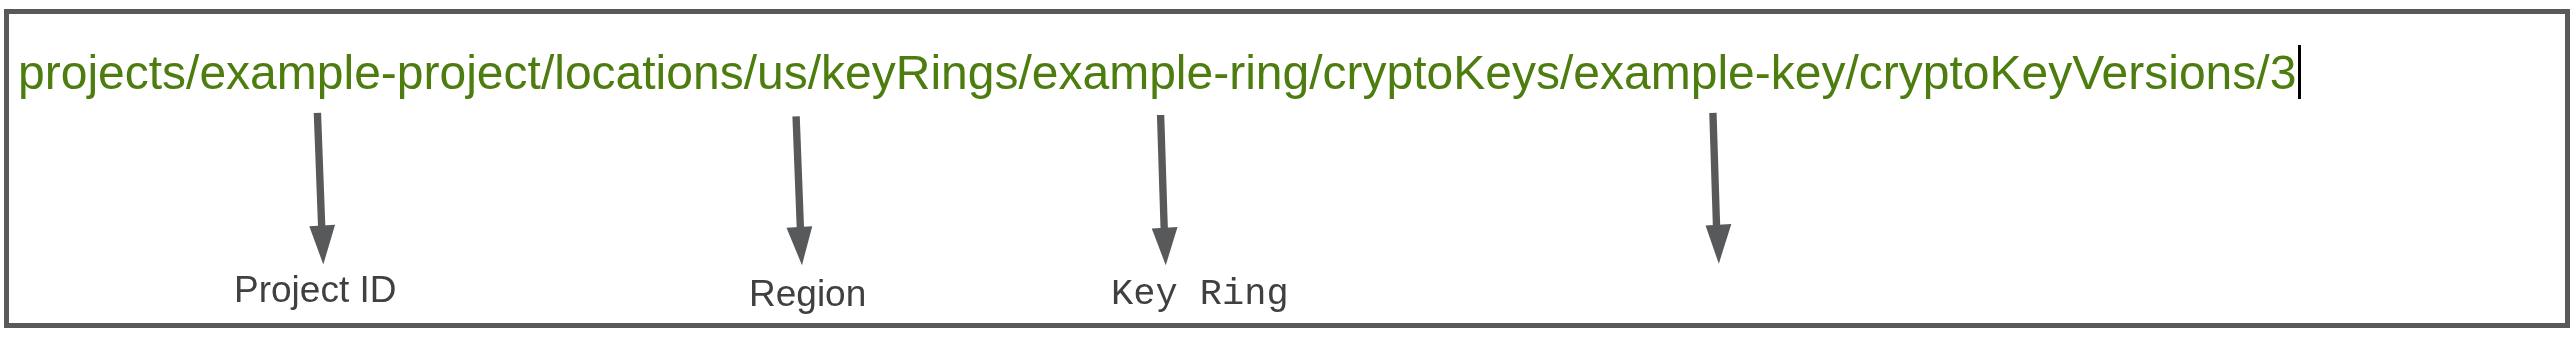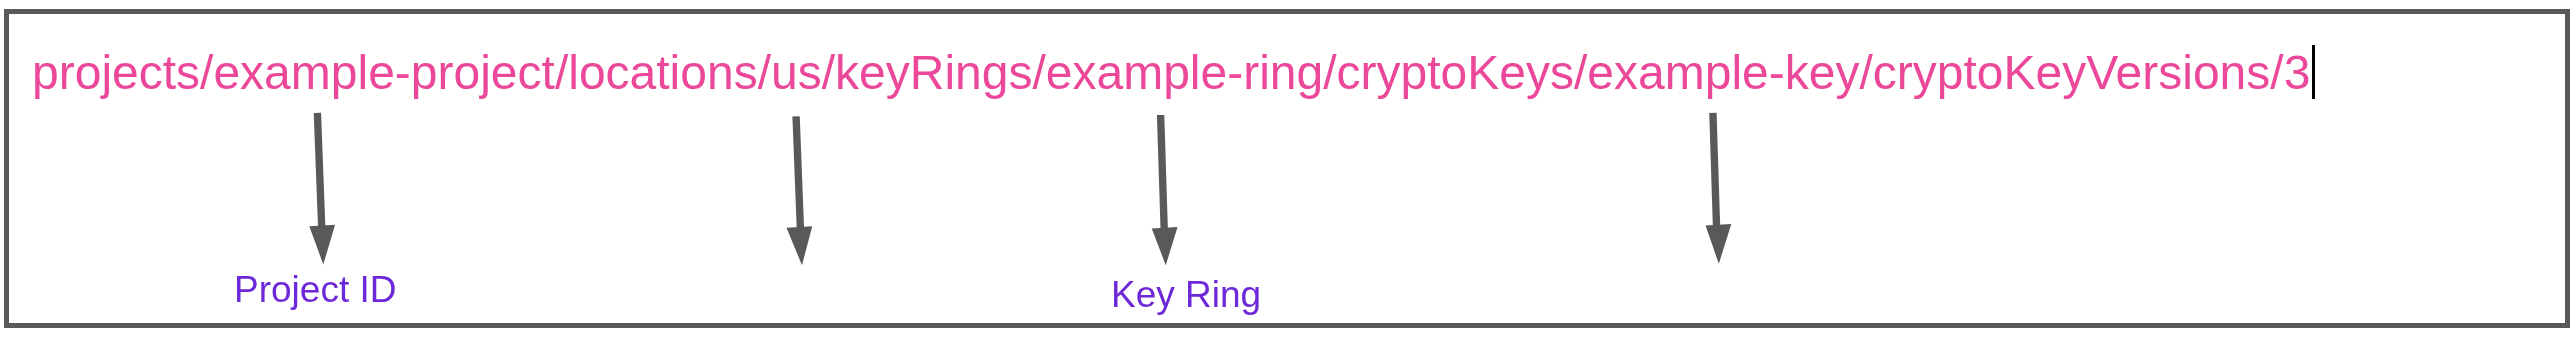--- a/index.html
+++ b/index.html
@@ -22,25 +22,25 @@
     left: 4.4px;
     top: 8.8px;
     width: 2566px;
     height: 319px;
     box-sizing: border-box;
     border: 5.9px solid #58595b;
     background: #ffffff;
   }
   .path-line {
     position: absolute;
-    left: 32px;
+    left: 18px;
     top: 45px;
     font-size: 48px;
     line-height: 48px;
-    color: #ec4899;
+    color: #4d7c0f;
     white-space: nowrap;
     letter-spacing: 0;
   }
   .caret {
     display: inline-block;
     width: 2.9px;
     height: 54px;
     background: #000000;
     vertical-align: -10.3px;
     margin-left: 1.5px;
@@ -50,26 +50,26 @@
     left: 0;
     top: 0;
     width: 2576px;
     height: 339px;
     pointer-events: none;
   }
   .annotation-label {
     position: absolute;
     font-size: 37px;
     line-height: 1;
-    color: #6d28d9;
+    color: #404040;
     white-space: nowrap;
   }
   .label-project-id { left: 234px;  top: 271px; }
   .label-region     { left: 749px; top: 275px; }
-  .label-key-ring   { left: 1111px; top: 276px; }
+  .label-key-ring   { left: 1111px; top: 276px; font-family: Liberation Mono, monospace; }
   .label-key-name   { left: 1642px; top: 269px; }
 </style>
 </head>
 <body>
 
 <div class="stage">
 
   <div class="frame"></div>
 
   <div class="path-line">
@@ -90,18 +90,19 @@
       <polygon points="1564,310 1599,308 1583,360" stroke="none"></polygon>
     </g>
     <g fill="#58595b" stroke="#58595b">
       <line x1="2326" y1="153" x2="2331" y2="310" stroke-width="10"></line>
       <polygon points="2316,306 2351,304 2334,358" stroke="none"></polygon>
     </g>
   </svg>
 
   <div class="annotation-label label-project-id">Project ID</div>
 
+  <div class="annotation-label label-region">Region</div>
 
   <div class="annotation-label label-key-ring">Key Ring</div>
 
 
 </div>
 
 
 </body></html>

